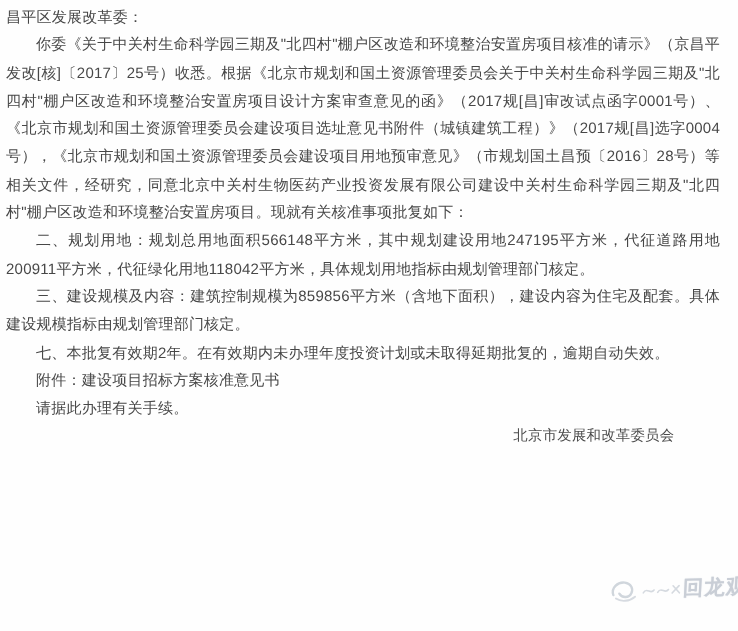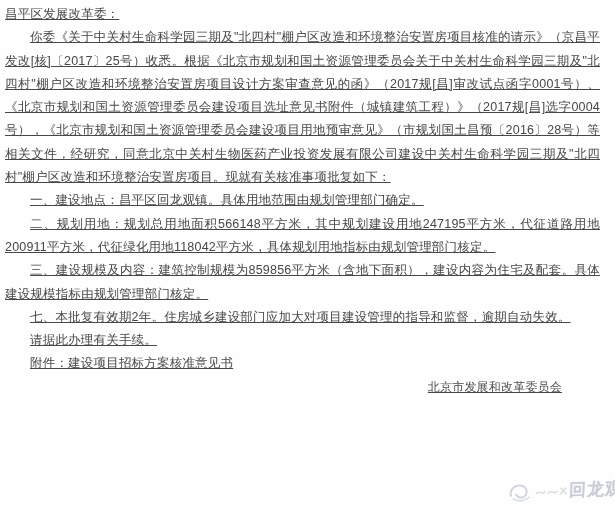--- a/index.html
+++ b/index.html
@@ -19,21 +19,20 @@
     box-sizing: border-box;
     width: 615px;
     height: 526px;
     padding: 3px 15px 0 5px;
     background: #fefefe;
     color: #474747;
     font-size: 12.5px;
     line-height: 23.3px;
     letter-spacing: 0.2px;
     text-align: justify;
-    text-decoration: underline;
   }
   .page p {
     margin: 0;
   }
   .indent {
     text-indent: 2em;
   }
   .signature {
     text-align: right;
     padding-right: 38px;
@@ -73,34 +72,33 @@
 </style>
 </head>
 <body>
 
 <div class="page">
 
   <p class="recipient">昌平区发展改革委：</p>
 
   <p class="indent">你委《关于中关村生命科学园三期及"北四村"棚户区改造和环境整治安置房项目核准的请示》（京昌平发改[核]〔2017〕25号）收悉。根据《北京市规划和国土资源管理委员会关于中关村生命科学园三期及"北四村"棚户区改造和环境整治安置房项目设计方案审查意见的函》（2017规[昌]审改试点函字0001号）、《北京市规划和国土资源管理委员会建设项目选址意见书附件（城镇建筑工程）》（2017规[昌]选字0004号），《北京市规划和国土资源管理委员会建设项目用地预审意见》（市规划国土昌预〔2016〕28号）等相关文件，经研究，同意北京中关村生物医药产业投资发展有限公司建设中关村生命科学园三期及"北四村"棚户区改造和环境整治安置房项目。现就有关核准事项批复如下：</p>
 
-  <p class="indent">一、建设地点：昌平区回龙观镇。具体用地范围由规划管理部门确定。</p>
 
   <p class="indent">二、规划用地：规划总用地面积566148平方米，其中规划建设用地247195平方米，代征道路用地200911平方米，代征绿化用地118042平方米，具体规划用地指标由规划管理部门核定。</p>
 
   <p class="indent">三、建设规模及内容：建筑控制规模为859856平方米（含地下面积），建设内容为住宅及配套。具体建设规模指标由规划管理部门核定。</p>
 
 
 
 
-  <p class="indent">七、本批复有效期2年。住房城乡建设部门应加大对项目建设管理的指导和监督，逾期自动失效。</p>
+  <p class="indent">七、本批复有效期2年。在有效期内未办理年度投资计划或未取得延期批复的，逾期自动失效。</p>
+
+  <p class="indent">附件：建设项目招标方案核准意见书</p>
 
   <p class="indent">请据此办理有关手续。</p>
-
-  <p class="indent">附件：建设项目招标方案核准意见书</p>
 
   <p class="signature">北京市发展和改革委员会</p>
 
   <div class="watermark">
     <svg class="wm-logo" viewBox="0 0 26 22" aria-hidden="true">
       <path d="M4 14 C2 8, 8 3, 14 4 C19 5, 21 9, 19 13 C17 17, 11 17, 9 13" fill="none" stroke="#ccd2d9" stroke-width="2" stroke-linecap="round"></path>
       <path d="M6 17 C10 20, 17 20, 22 16" fill="none" stroke="#d3d8de" stroke-width="1.6" stroke-linecap="round"></path>
     </svg>
     <svg class="wm-squiggle" viewBox="0 0 34 14" aria-hidden="true">
       <path d="M2 9 C5 4, 8 11, 11 7 M14 9 C17 4, 20 11, 23 7 M26 10 L32 4 M27 4 L32 10" fill="none" stroke="#cfd4db" stroke-width="1.4" stroke-linecap="round"></path>

